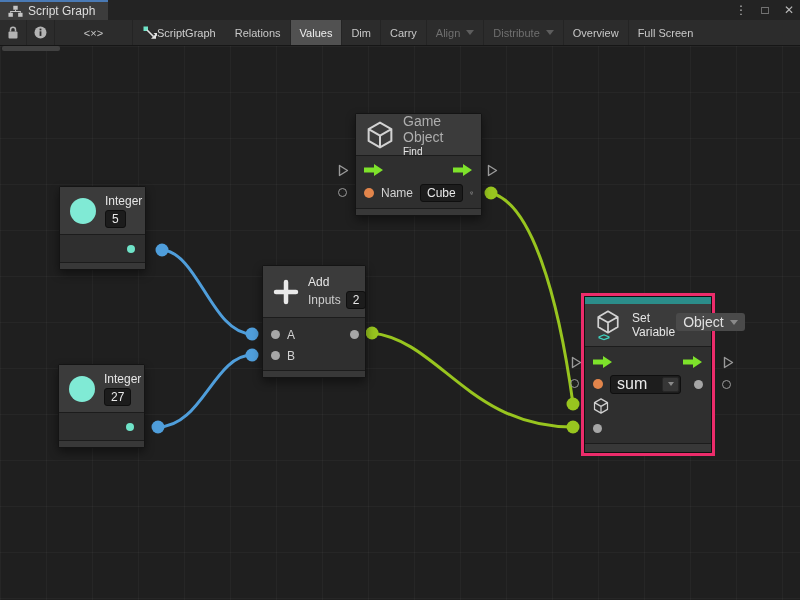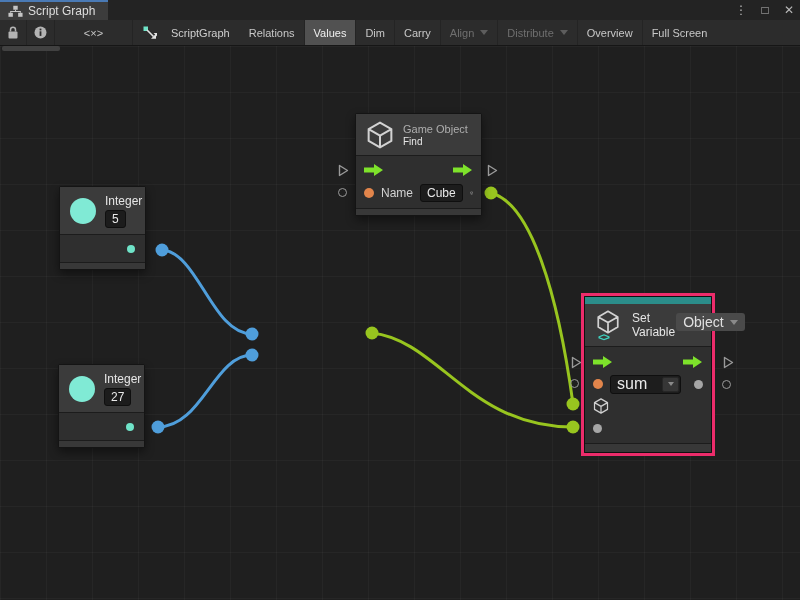--- a/index.html
+++ b/index.html
@@ -22,38 +22,38 @@
     border-right:1px solid #242424; color:#c8c8c8; white-space:nowrap; }
   .tbtn.icon-btn { padding:0 7px; }
   .tbtn.active { background:#515151; color:#efefef; }
   .tbtn.disabled { color:#6f6f6f; }
   .caret { width:0; height:0; border-left:4px solid transparent; border-right:4px solid transparent;
     border-top:5px solid #8a8a8a; margin-left:6px; }
   .tbtn.disabled .caret { border-top-color:#5d5d5d; }
   .zoomwrap { display:flex; align-items:center; gap:8px; padding:0 10px; border-right:1px solid #242424; }
   .zoomtrack { position:relative; width:88px; height:2px; background:#6a6a6a; border-radius:1px; }
   .zoomthumb { position:absolute; right:-2px; top:-5px; width:12px; height:12px; border-radius:50%; background:#8d8d8d; }
-  .sg-label { display:flex; align-items:center; gap:14px; padding:0 10px; }
+  .sg-label { display:flex; align-items:center; gap:0; padding:0 10px; }
 
   
   .canvas { position:absolute; top:46px; left:0; width:800px; height:554px; background:#1f1f1f;
     background-image:
       linear-gradient(rgba(255,255,255,0.030) 1px, transparent 1px),
       linear-gradient(90deg, rgba(255,255,255,0.030) 1px, transparent 1px);
     background-size:46px 46px; }
   .hscroll { position:absolute; left:2px; top:0; width:58px; height:5px; background:#414141; border-radius:2px; }
   .wires { position:absolute; inset:0; }
 
   
   .node { position:absolute; background:#2f2f2f; border:1px solid #141414; border-radius:2px;
     box-shadow:0 4px 10px rgba(0,0,0,0.45); }
   .nhead { background:#3b3b3b; border-bottom:1px solid #1c1c1c; display:flex; align-items:center; gap:9px; padding:0 10px; }
   .nfoot { background:#383838; border-top:1px solid #1c1c1c; }
   .ntitle { color:#e6e6e6; font-size:12px; }
-  .nsub { color:#aeaeae; font-size:11px; }
+  .nsub { color:#aeaeae; font-size:14px; }
   .vbox { background:#1c1c1c; border:1px solid #0f0f0f; border-radius:3px; color:#e8e8e8;
     font-size:12px; padding:1px 6px; display:inline-block; line-height:14px; }
   .row { display:flex; align-items:center; gap:7px; padding:0 8px; position:relative; }
   .dot { border-radius:50%; flex:0 0 auto; }
   .dot.gray { width:9px; height:9px; background:#a6a6a6; }
   .dot.orange { width:10px; height:10px; background:#e2854b; }
   .dot.teal-sm { width:8px; height:8px; background:#6fe3c8; }
   .plabel { color:#d2d2d2; font-size:12px; }
   .flow-arrow { flex:0 0 auto; }
   .ring { position:absolute; width:9px; height:9px; border:1.5px solid #9a9a9a; border-radius:50%; }
@@ -170,20 +170,46 @@
           <span class="ntitle">Integer</span>
           <span class="vbox">27</span>
         </div>
       </div>
       <div class="row" style="height:27px;">
         <span class="dot teal-sm" style="margin-left:auto;margin-right:2px;"></span>
       </div>
       <div class="nfoot" style="height:7px;"></div>
     </div>
 
+    <div class="node" style="left:262px; top:219px; width:104px;">
+      <div class="nhead" style="height:52px;">
+        <svg width="26" height="26" viewBox="0 0 26 26" style="flex:0 0 auto;">
+          <path d="M13 3 V23 M3 13 H23" stroke="#e9e9e9" stroke-width="4.5" stroke-linecap="round"></path>
+        </svg>
+        <div style="display:flex;flex-direction:column;gap:2px;align-items:flex-start;">
+          <span class="ntitle">Add</span>
+          <span style="display:flex;align-items:center;gap:5px;">
+            <span class="nsub" style="font-size:12px;color:#cfcfcf;">Inputs</span>
+            <span class="vbox">2</span>
+          </span>
+        </div>
+      </div>
+      <div style="padding:6px 0 4px;">
+        <div class="row" style="height:21px;">
+          <span class="dot gray"></span>
+          <span class="plabel">A</span>
+          <span class="dot gray" style="position:absolute; right:6px;"></span>
+        </div>
+        <div class="row" style="height:21px;">
+          <span class="dot gray"></span>
+          <span class="plabel">B</span>
+        </div>
+      </div>
+      <div class="nfoot" style="height:7px;"></div>
+    </div>
 
     <div class="node" style="left:355px; top:67px; width:127px;">
       <div class="nhead" style="height:42px;">
         <svg width="28" height="28" viewBox="0 0 18 18" style="flex:0 0 auto;">
           <path d="M9 1 L16.3 5.2 V12.8 L9 17 L1.7 12.8 V5.2 Z M1.7 5.2 L9 9.4 L16.3 5.2 M9 9.4 V17" stroke="#d2d2d2" stroke-width="1.3" fill="none" stroke-linejoin="round"></path>
         </svg>
         <div style="display:flex;flex-direction:column;gap:1px;align-items:flex-start;">
           <span class="nsub">Game Object</span>
           <span class="ntitle" style="font-size:10px;">Find</span>
         </div>

